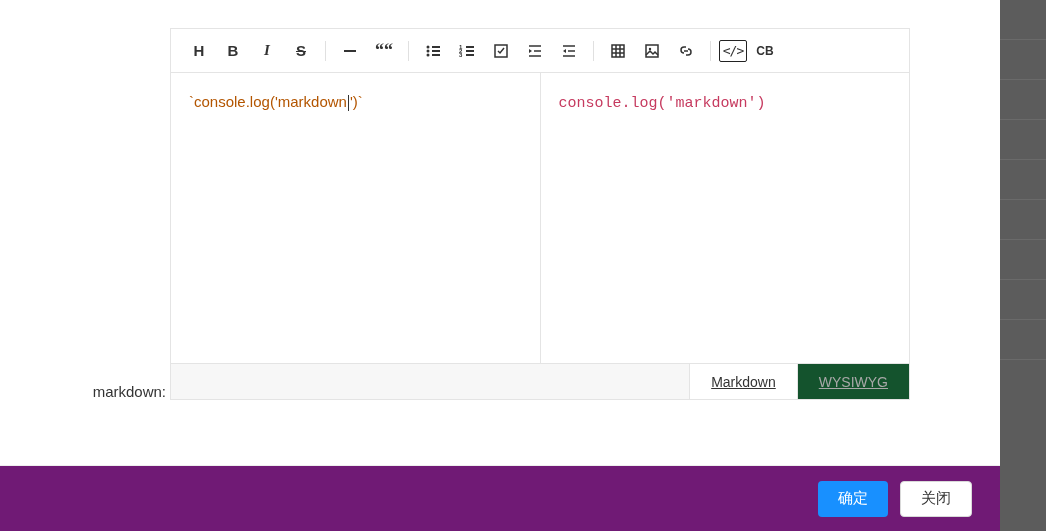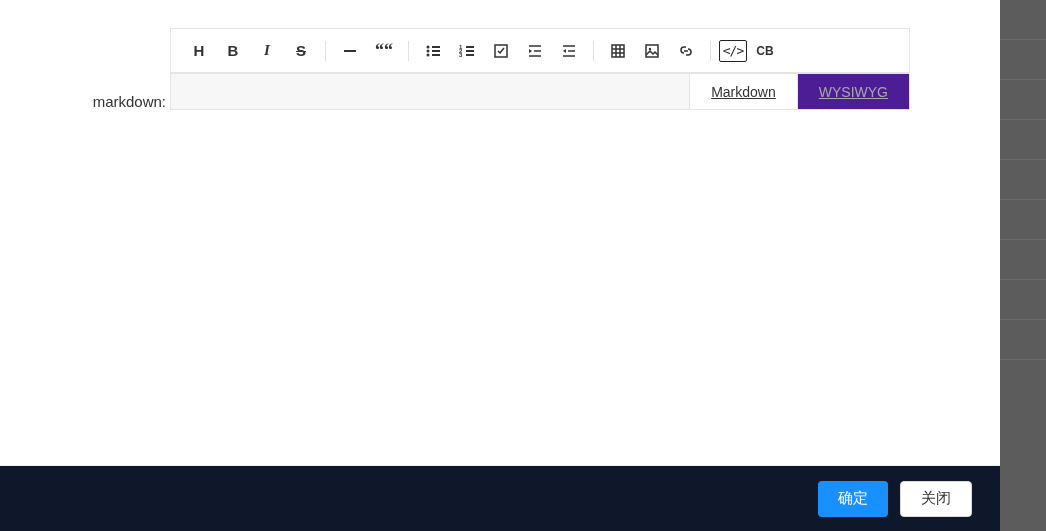--- a/index.html
+++ b/index.html
@@ -129,36 +129,36 @@
   cursor: pointer;
   text-decoration: underline;
 }
 .tab.active {
   background: #fff;
   color: #333;
   border-left: 1px solid #e4e4e4;
   border-right: 1px solid #e4e4e4;
 }
 .tab.inactive {
-  background: #4c1d95;
+  background: #14532d;
   color: #a8a8a8;
 }
 .footer {
   position: absolute;
   left: 0;
   right: 46px;
   bottom: 0;
   height: 66px;
   border-top: 1px solid #eee;
   display: flex;
   align-items: center;
   justify-content: flex-end;
   padding: 0 28px;
   gap: 12px;
-  background: #0f172a;
+  background: #701a75;
 }
 .btn {
   height: 36px;
   padding: 0 20px;
   border-radius: 4px;
   font-size: 15px;
   cursor: pointer;
   display: flex;
   align-items: center;
 }
@@ -257,20 +257,24 @@
           <div class="tbtn">
             <svg width="16" height="16">
                 <path d="M6 10 A3 3 0 0 1 6 4 L8 4 M10 6 A3 3 0 0 1 10 12 L8 12 M6 8 L10 8" stroke="#333" stroke-width="1.5" fill="none"></path>
               </svg>
           </div>
           <div class="tsep"></div>
           <div class="tbtn boxed" style="font-family:monospace">&lt;/&gt;</div>
           <div class="tbtn" style="font-weight:bold;font-size:12px">CB</div>
         </div>
 
+        <div class="panes">
+          <div class="pane pane-left"><span>`console.log('markdown</span><span class="cursor"></span><span>')`</span></div>
+          <div class="pane pane-right"><code>console.log('markdown')</code></div>
+        </div>
 
         <div class="tabbar">
           <div class="tab-spacer"></div>
           <div class="tab active">Markdown</div>
           <div class="tab inactive">WYSIWYG</div>
         </div>
 
       </div>
     </div>
   </div>

